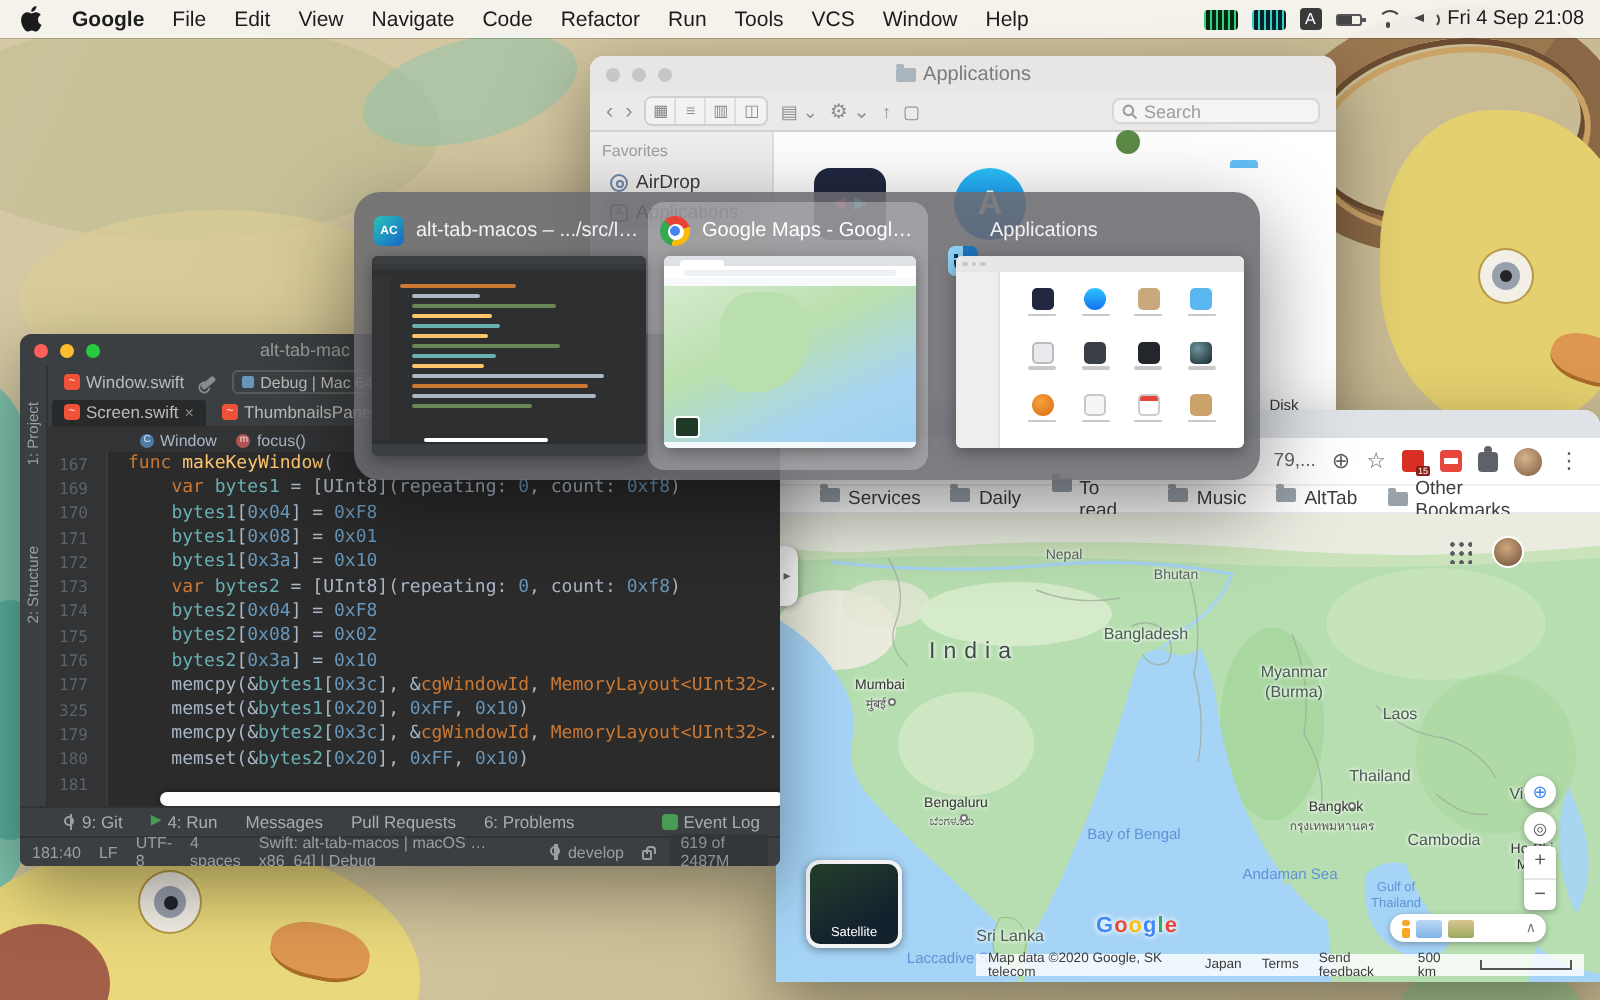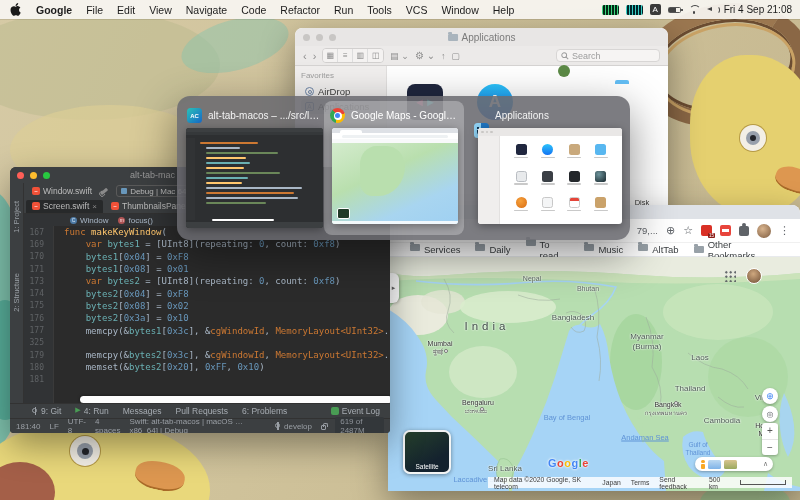--- a/index.html
+++ b/index.html
@@ -414,21 +414,21 @@
         <div class="map-label city" style="left: 52px; top: 86px;">Mumbai</div>
         <div class="map-label city-sub" style="left: 50px; top: 95px;">मुंबई</div>
         <div class="map-label city" style="left: 90px; top: 145px;">Bengaluru</div>
         <div class="map-label city-sub" style="left: 88px; top: 154px;">ಬೆಂಗಳೂರು</div>
         <div class="map-label city" style="left: 280px; top: 147px;">Bangkok</div>
         <div class="map-label city-sub" style="left: 278px; top: 156px;">กรุงเทพมหานคร</div>
         <div class="map-label city" style="left: 378px; top: 168px;">Ho Chi</div>
         <div class="map-label city" style="left: 378px; top: 176px;">Minh</div>
         <div class="map-label country" style="left: 117px; top: 211px;">Sri Lanka</div>
         <div class="map-label water" style="left: 179px; top: 160px;">Bay of Bengal</div>
-        <div class="map-label water" style="left: 257px; top: 180px; text-decoration: underline;">Andaman Sea</div>
+        <div class="map-label water" style="left: 257px; top: 180px;">Andaman Sea</div>
         <div class="map-label water-sm" style="left: 310px; top: 187px;">Gulf of</div>
         <div class="map-label water-sm" style="left: 310px; top: 195px;">Thailand</div>
         <div class="map-label water" style="left: 90px; top: 222px;">Laccadive Sea</div>
       <span class="map-dot" style="left: 58px; top: 94px;"></span>
         <span class="map-dot" style="left: 94px; top: 152px;"></span>
         <span class="map-dot" style="left: 288px; top: 146px;"></span>
 
       <div class="side-toggle">▸</div>
       <div class="apps-grid"></div>
       <div class="map-avatar"></div>
@@ -520,20 +520,24 @@
         </div>
         <div class="code-line">
           <span class="ln">170</span>
           <span class="code"><span class="tk-p">    </span><span class="tk-v">bytes1</span><span class="tk-p">[</span><span class="tk-n">0x04</span><span class="tk-p">] = </span><span class="tk-n">0xF8</span></span>
         </div>
         <div class="code-line">
           <span class="ln">171</span>
           <span class="code"><span class="tk-p">    </span><span class="tk-v">bytes1</span><span class="tk-p">[</span><span class="tk-n">0x08</span><span class="tk-p">] = </span><span class="tk-n">0x01</span></span>
         </div>
         <div class="code-line">
+          <span class="ln">172</span>
+          <span class="code"><span class="tk-p">    </span><span class="tk-v">bytes1</span><span class="tk-p">[</span><span class="tk-n">0x3a</span><span class="tk-p">] = </span><span class="tk-n">0x10</span></span>
+        </div>
+        <div class="code-line">
           <span class="ln">173</span>
           <span class="code"><span class="tk-p">    </span><span class="tk-k">var </span><span class="tk-v">bytes2</span><span class="tk-p"> = [UInt8](repeating: </span><span class="tk-n">0</span><span class="tk-p">, count: </span><span class="tk-n">0xf8</span><span class="tk-p">)</span></span>
         </div>
         <div class="code-line">
           <span class="ln">174</span>
           <span class="code"><span class="tk-p">    </span><span class="tk-v">bytes2</span><span class="tk-p">[</span><span class="tk-n">0x04</span><span class="tk-p">] = </span><span class="tk-n">0xF8</span></span>
         </div>
         <div class="code-line">
           <span class="ln">175</span>
           <span class="code"><span class="tk-p">    </span><span class="tk-v">bytes2</span><span class="tk-p">[</span><span class="tk-n">0x08</span><span class="tk-p">] = </span><span class="tk-n">0x02</span></span>
@@ -541,20 +545,21 @@
         <div class="code-line">
           <span class="ln">176</span>
           <span class="code"><span class="tk-p">    </span><span class="tk-v">bytes2</span><span class="tk-p">[</span><span class="tk-n">0x3a</span><span class="tk-p">] = </span><span class="tk-n">0x10</span></span>
         </div>
         <div class="code-line">
           <span class="ln">177</span>
           <span class="code"><span class="tk-p">    memcpy(&amp;</span><span class="tk-v">bytes1</span><span class="tk-p">[</span><span class="tk-n">0x3c</span><span class="tk-p">], &amp;</span><span class="tk-r">cgWindowId</span><span class="tk-p">, </span><span class="tk-r">MemoryLayout&lt;UInt32&gt;</span><span class="tk-p">.si</span></span>
         </div>
         <div class="code-line">
           <span class="ln">325</span>
+          <span class="code"><span class="tk-p">    memset(&amp;</span><span class="tk-v">bytes1</span><span class="tk-p">[</span><span class="tk-n">0x20</span><span class="tk-p">], </span><span class="tk-n">0xFF</span><span class="tk-p">, </span><span class="tk-n">0x10</span><span class="tk-p">)</span></span>
         </div>
         <div class="code-line">
           <span class="ln">179</span>
           <span class="code"><span class="tk-p">    memcpy(&amp;</span><span class="tk-v">bytes2</span><span class="tk-p">[</span><span class="tk-n">0x3c</span><span class="tk-p">], &amp;</span><span class="tk-r">cgWindowId</span><span class="tk-p">, </span><span class="tk-r">MemoryLayout&lt;UInt32&gt;</span><span class="tk-p">.si</span></span>
         </div>
         <div class="code-line">
           <span class="ln">180</span>
           <span class="code"><span class="tk-p">    memset(&amp;</span><span class="tk-v">bytes2</span><span class="tk-p">[</span><span class="tk-n">0x20</span><span class="tk-p">], </span><span class="tk-n">0xFF</span><span class="tk-p">, </span><span class="tk-n">0x10</span><span class="tk-p">)</span></span>
         </div>
         <div class="code-line">

